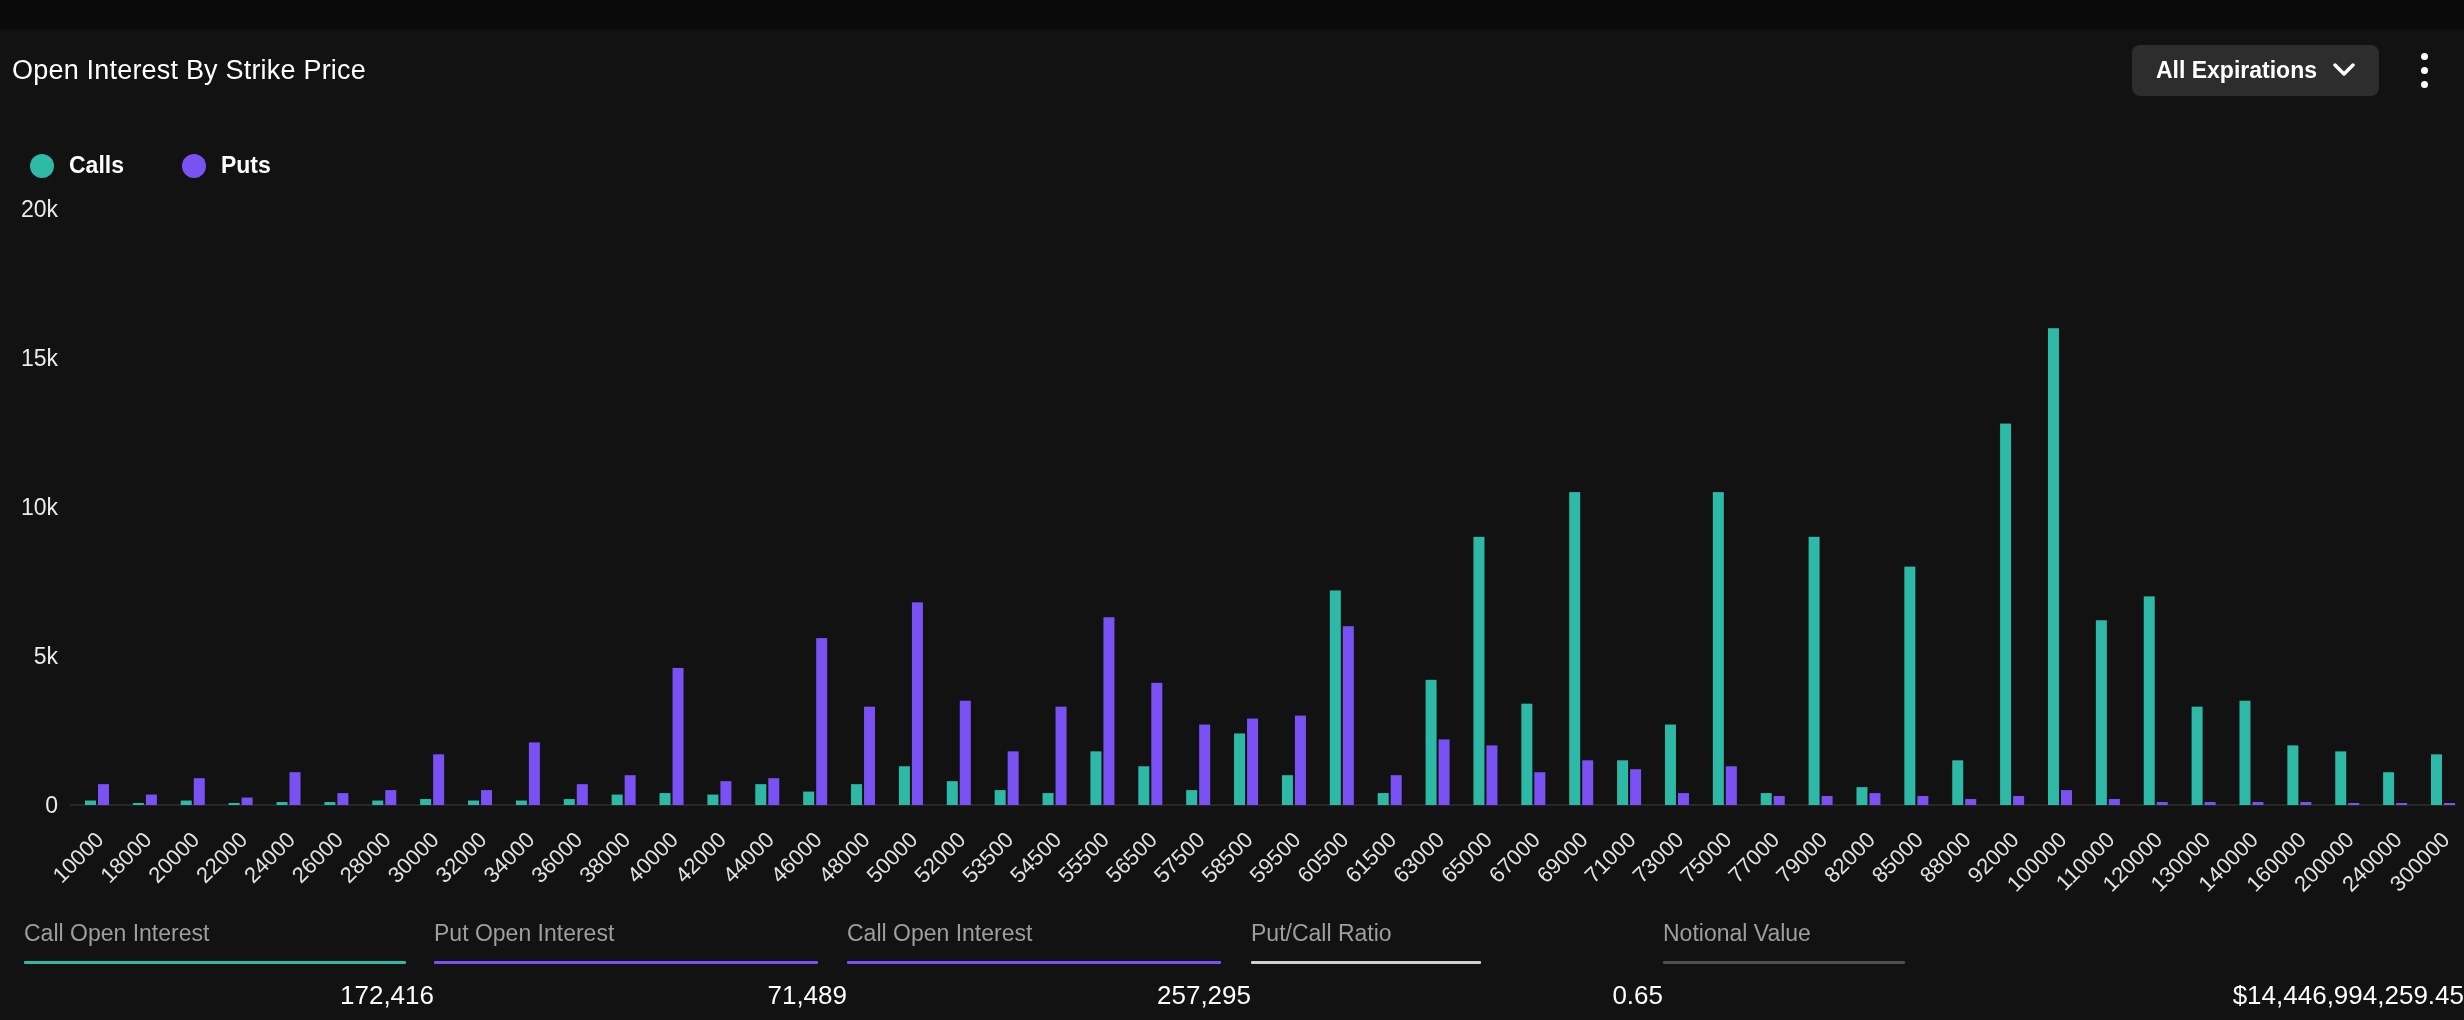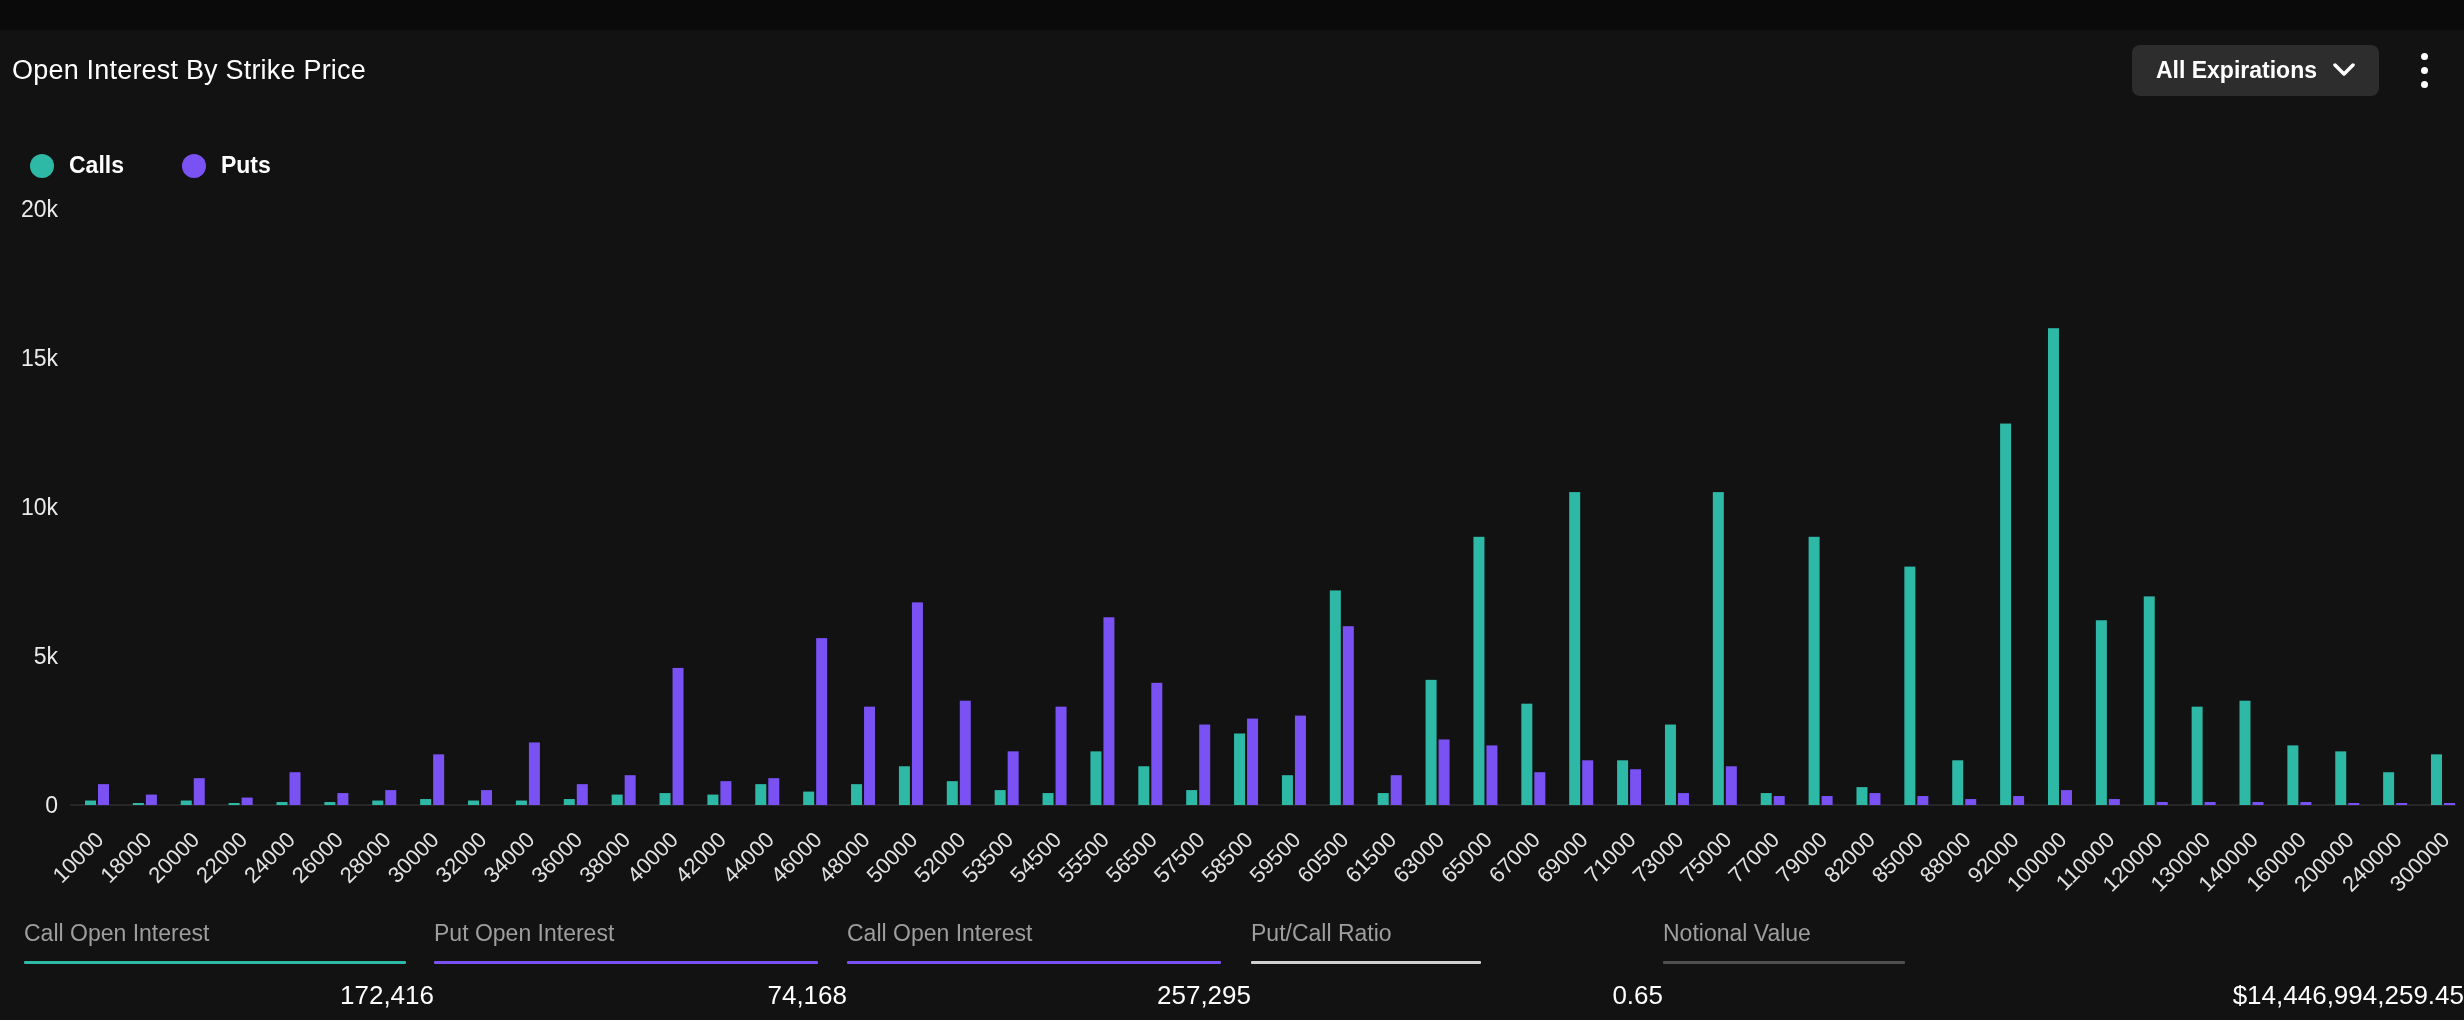--- a/index.html
+++ b/index.html
@@ -230,21 +230,21 @@
 
   <div class="stats">
     <div class="stat">
       <div class="stat-label">Call Open Interest</div>
       <div class="stat-underline" style="background: rgb(46, 184, 166);"></div>
       <div class="stat-value">172,416</div>
     </div>
     <div class="stat">
       <div class="stat-label">Put Open Interest</div>
       <div class="stat-underline" style="background: rgb(122, 82, 244);"></div>
-      <div class="stat-value">74,168</div>
+      <div class="stat-value">71,489</div>
     </div>
     <div class="stat">
       <div class="stat-label">Call Open Interest</div>
       <div class="stat-underline" style="background: rgb(122, 82, 244);"></div>
       <div class="stat-value">257,295</div>
     </div>
     <div class="stat">
       <div class="stat-label">Put/Call Ratio</div>
       <div class="stat-underline" style="background: rgb(208, 208, 208);"></div>
       <div class="stat-value">0.65</div>

